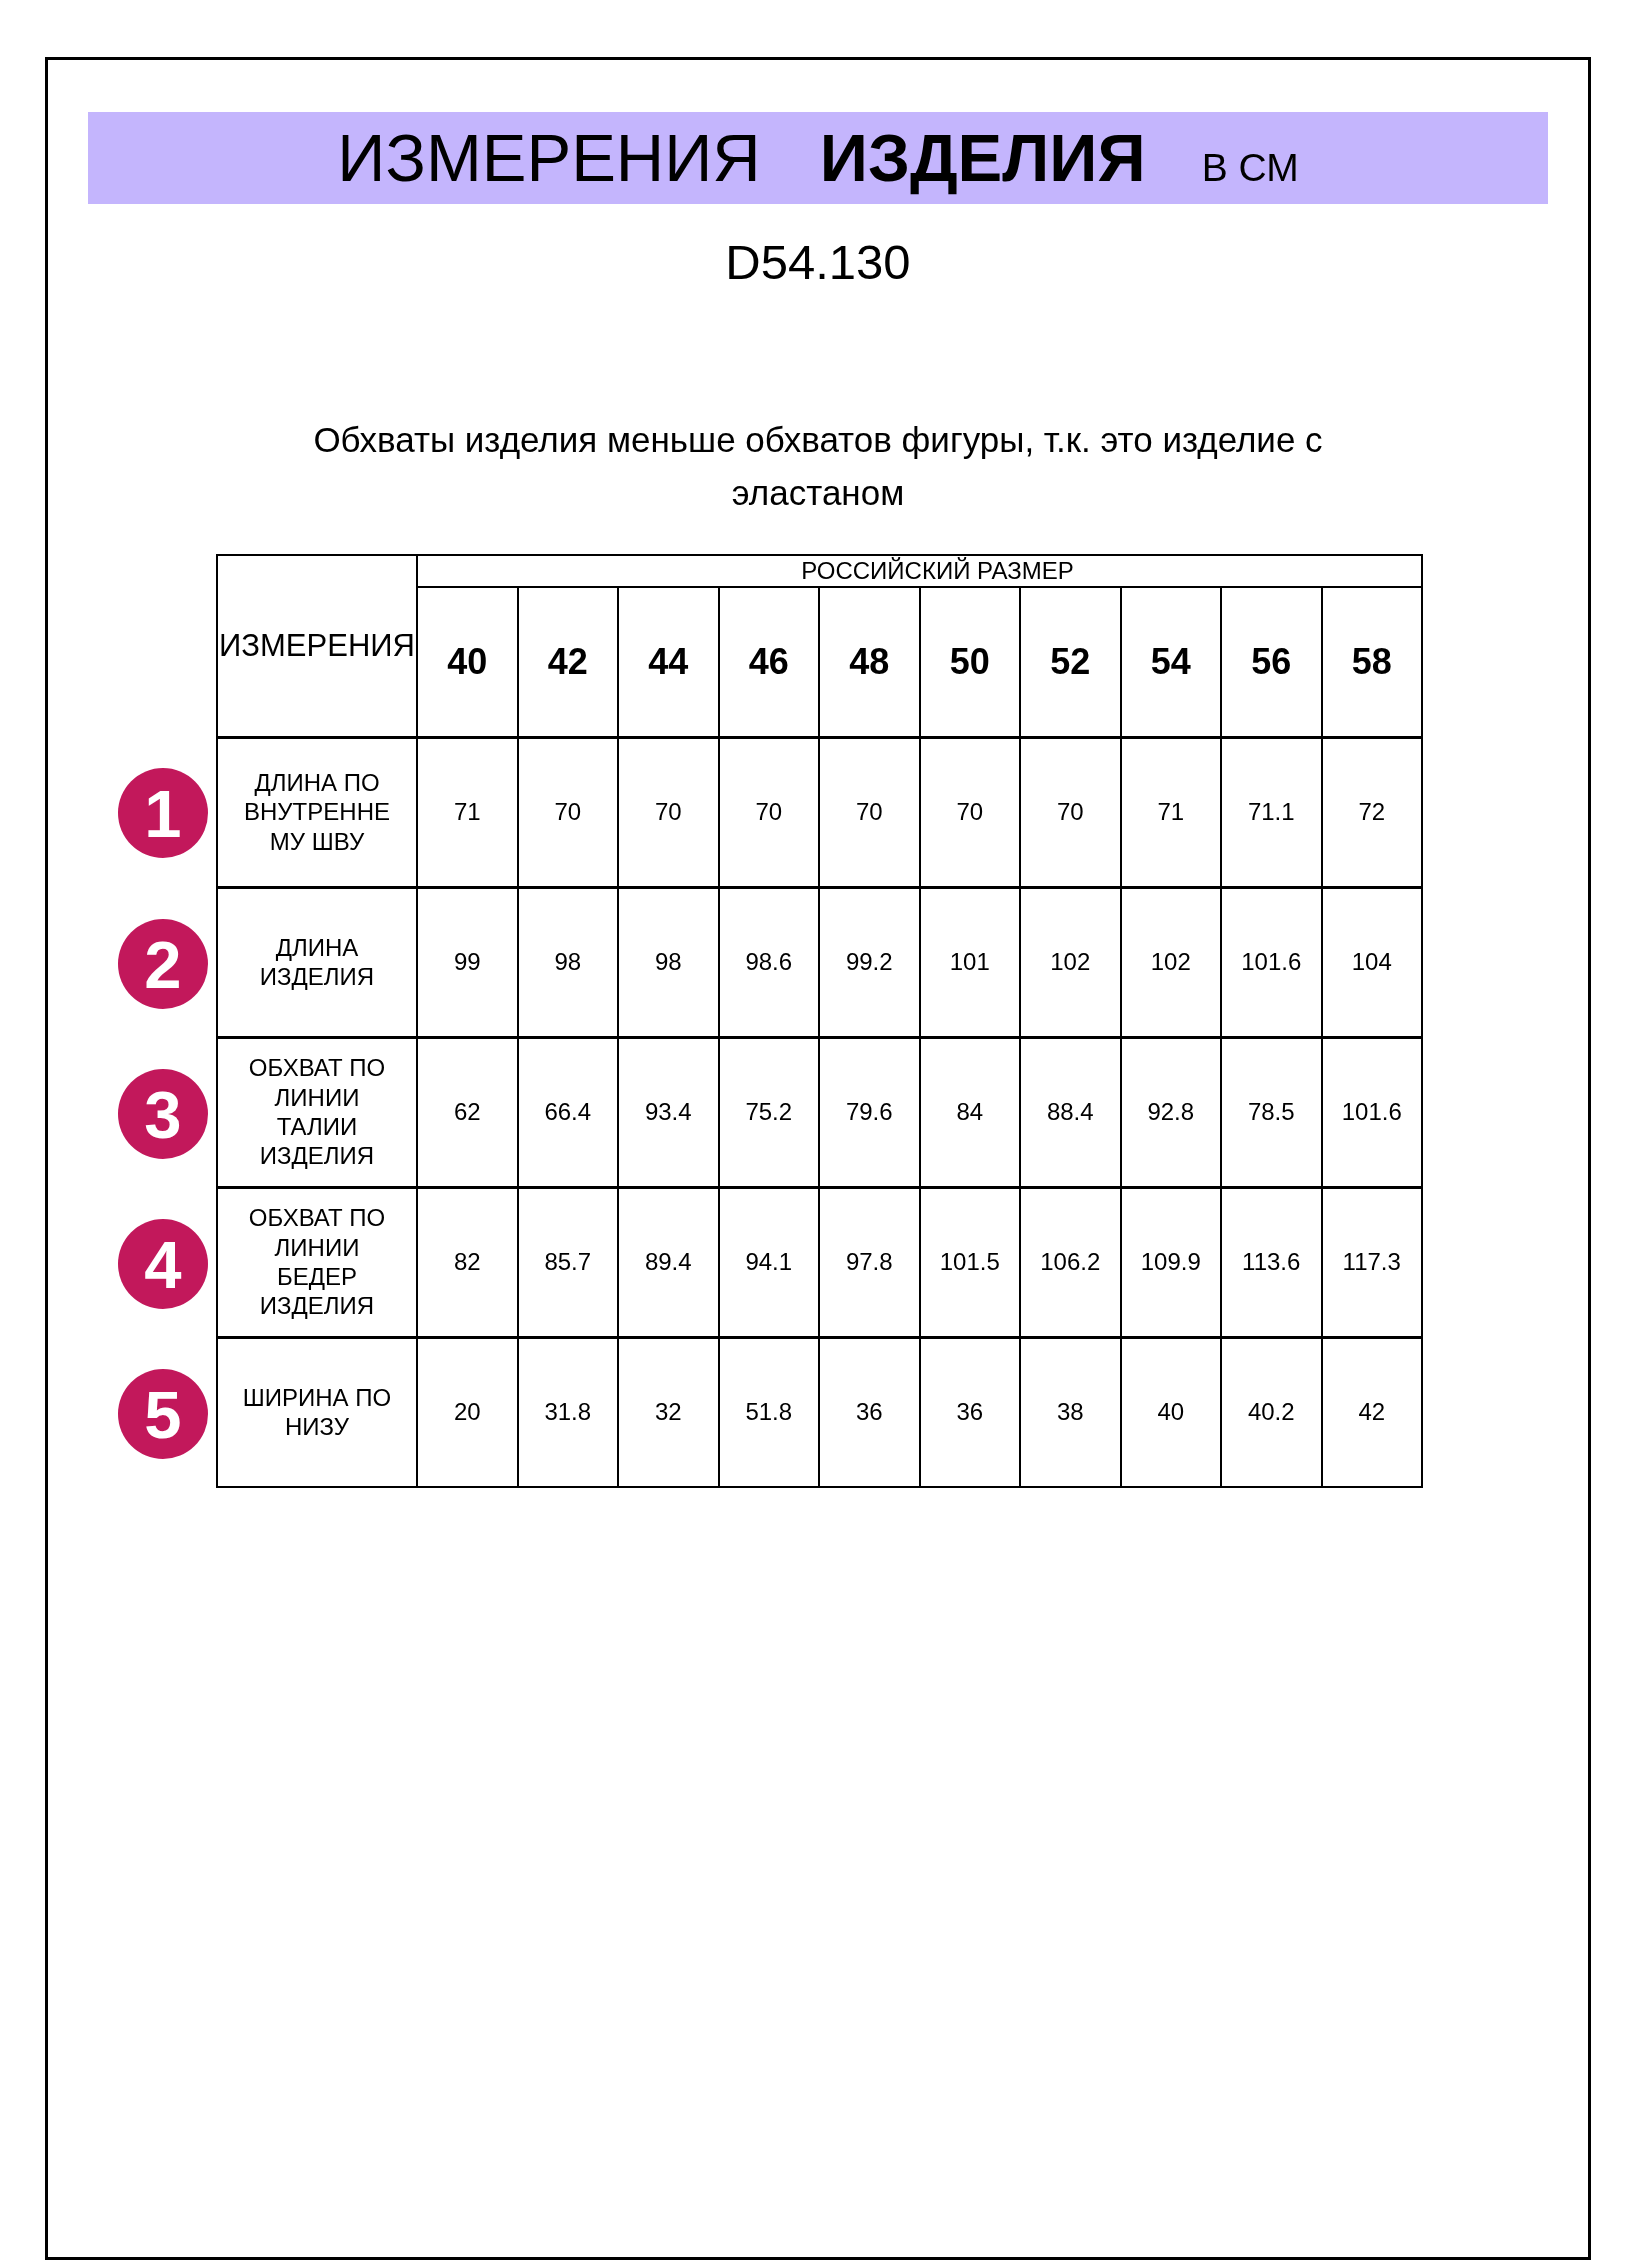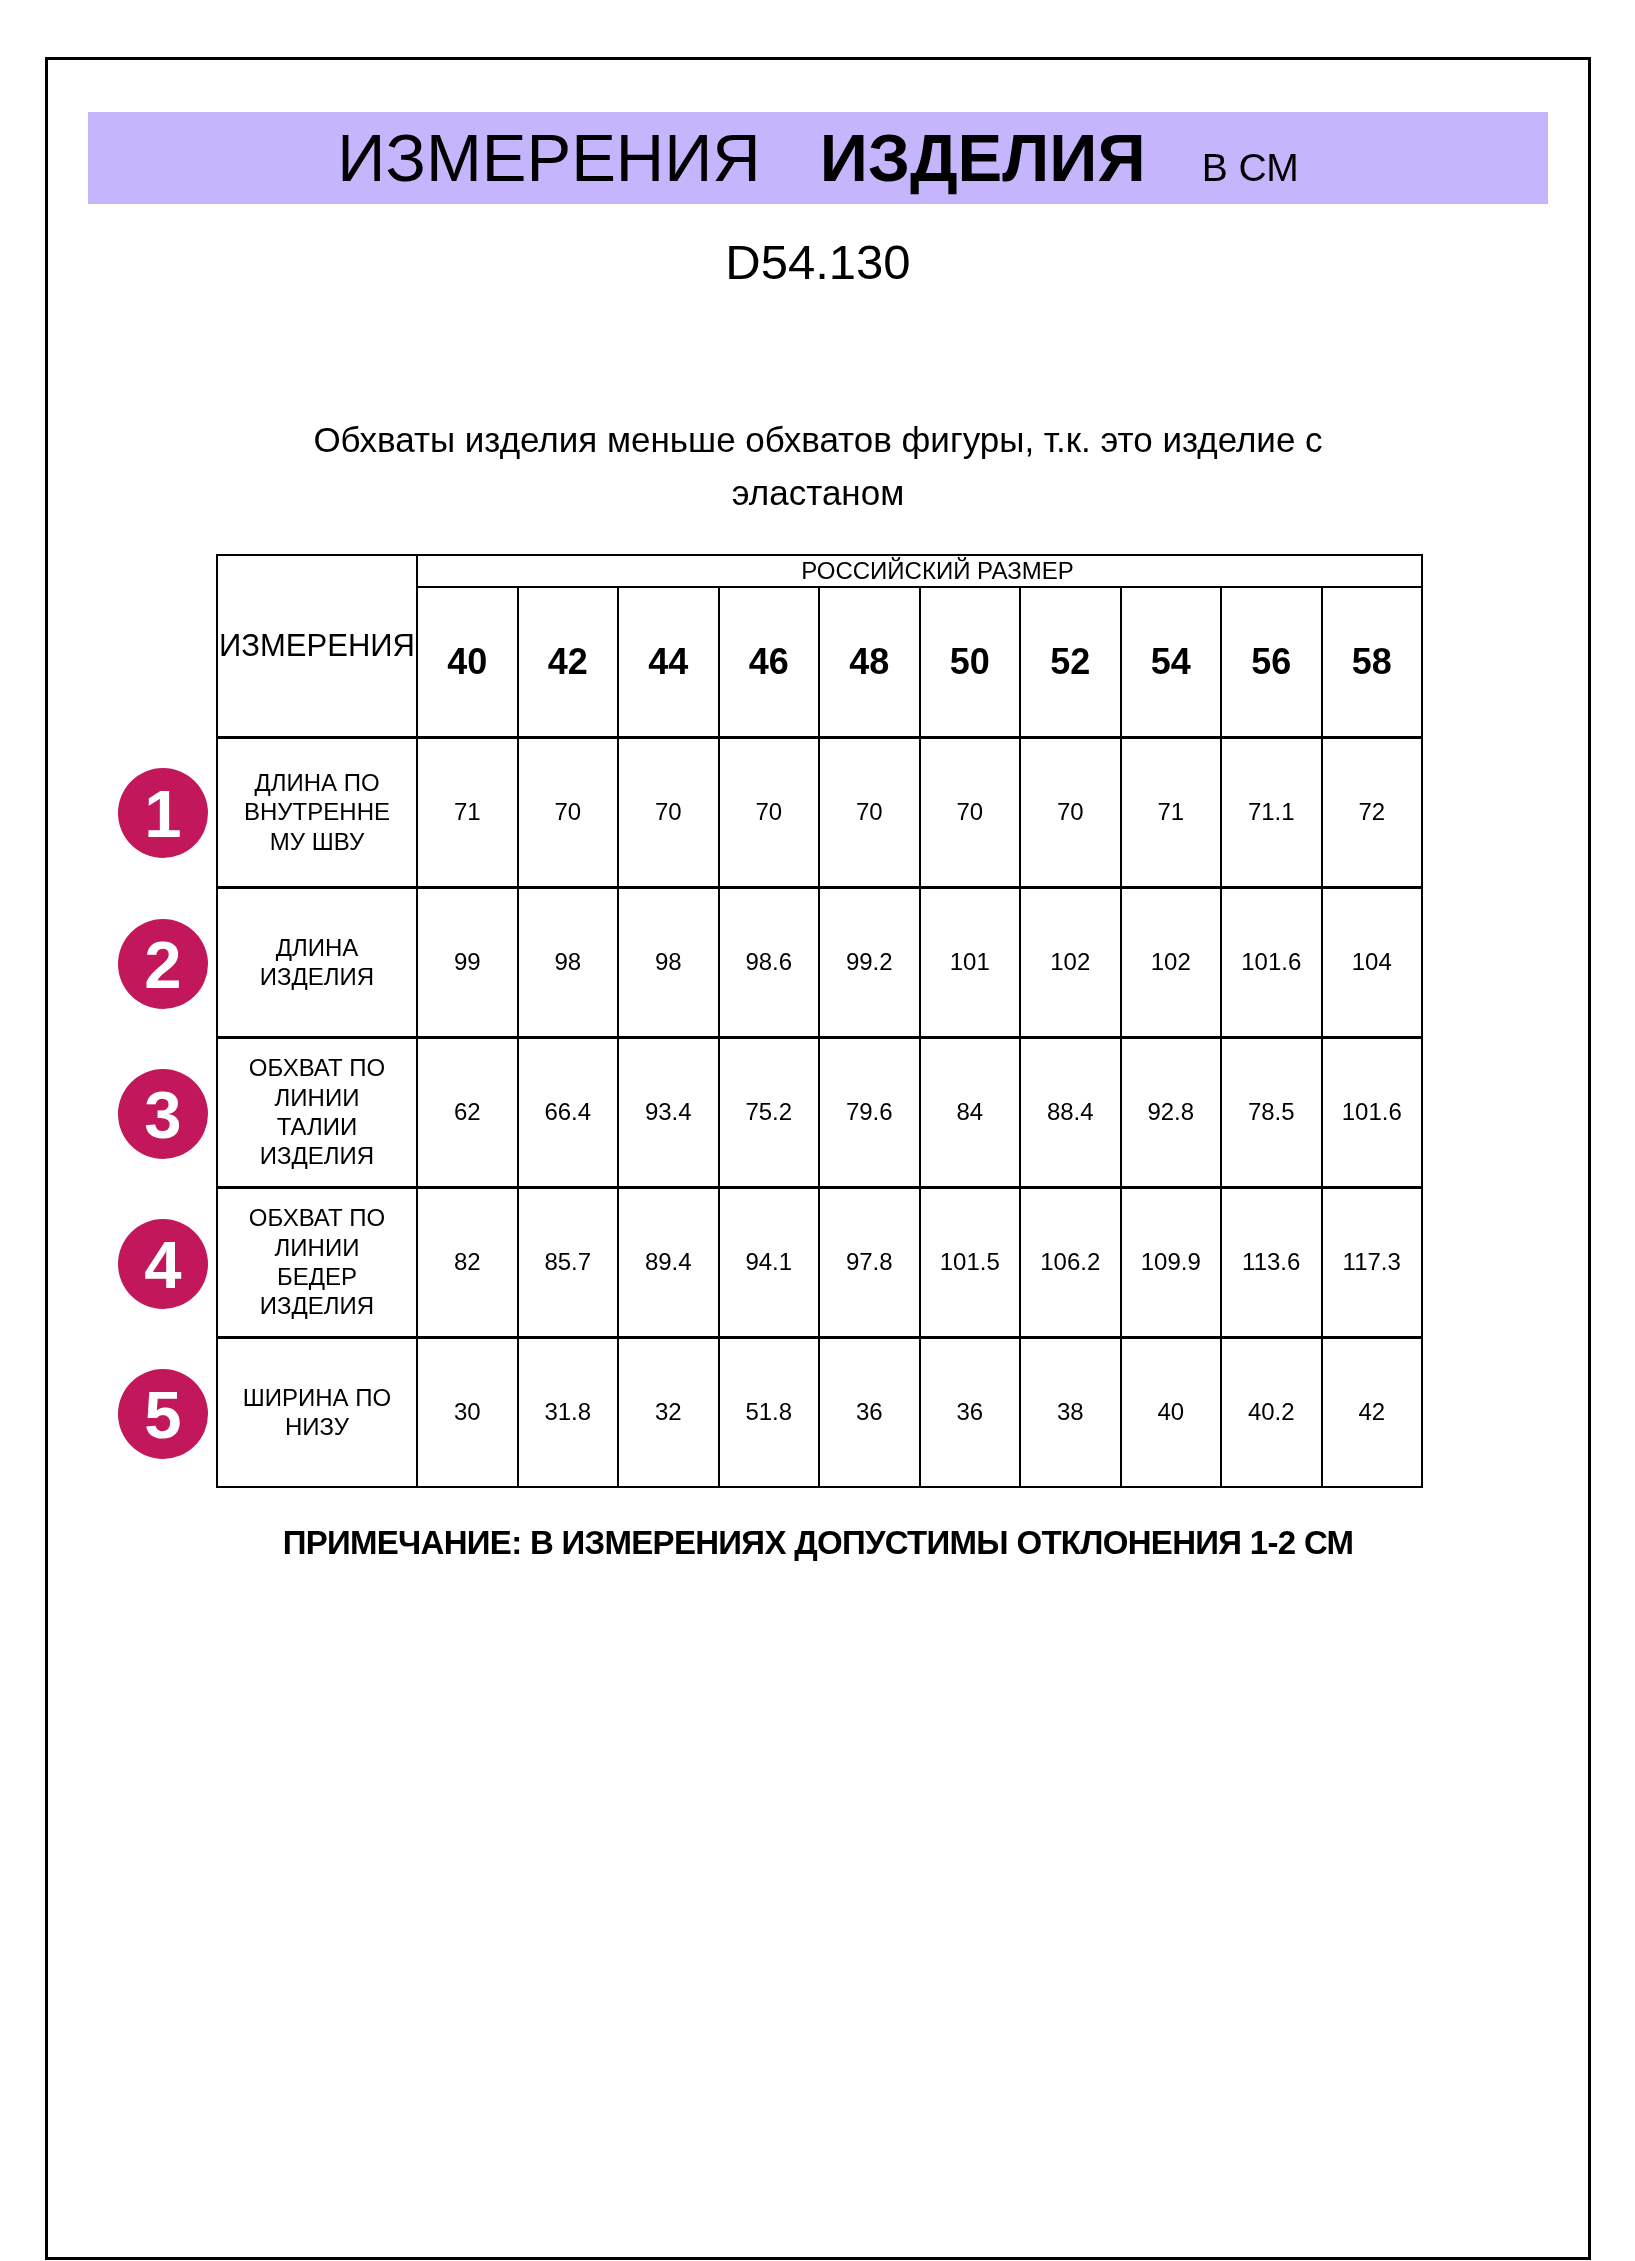--- a/index.html
+++ b/index.html
@@ -164,21 +164,21 @@
           <td class="value-cell">97.8</td>
           <td class="value-cell">101.5</td>
           <td class="value-cell">106.2</td>
           <td class="value-cell">109.9</td>
           <td class="value-cell">113.6</td>
           <td class="value-cell">117.3</td>
         </tr>
         <tr class="data-row">
           <th class="row-label">ШИРИНА ПО
 НИЗУ</th>
-          <td class="value-cell">30</td>
+          <td class="value-cell">20</td>
           <td class="value-cell">31.8</td>
           <td class="value-cell">32</td>
           <td class="value-cell">51.8</td>
           <td class="value-cell">36</td>
           <td class="value-cell">36</td>
           <td class="value-cell">38</td>
           <td class="value-cell">40</td>
           <td class="value-cell">40.2</td>
           <td class="value-cell">42</td>
         </tr>
@@ -186,16 +186,15 @@
   </table>
 
   <div id="circles">
       <div class="num-circle" style="background: rgb(194, 24, 91); top: 768px;">1</div>
       <div class="num-circle" style="background: rgb(194, 24, 91); top: 919px;">2</div>
       <div class="num-circle" style="background: rgb(194, 24, 91); top: 1069px;">3</div>
       <div class="num-circle" style="background: rgb(194, 24, 91); top: 1219px;">4</div>
       <div class="num-circle" style="background: rgb(194, 24, 91); top: 1369px;">5</div>
     </div>
 
-  <div class="note">ПРИМЕЧАНИЕ: В ИЗМЕРЕНИЯХ ДОПУСТИМЫ ОТКЛОНЕНИЯ 1-2 СМ</div>
 
 </div>
 
 
 </body></html>

